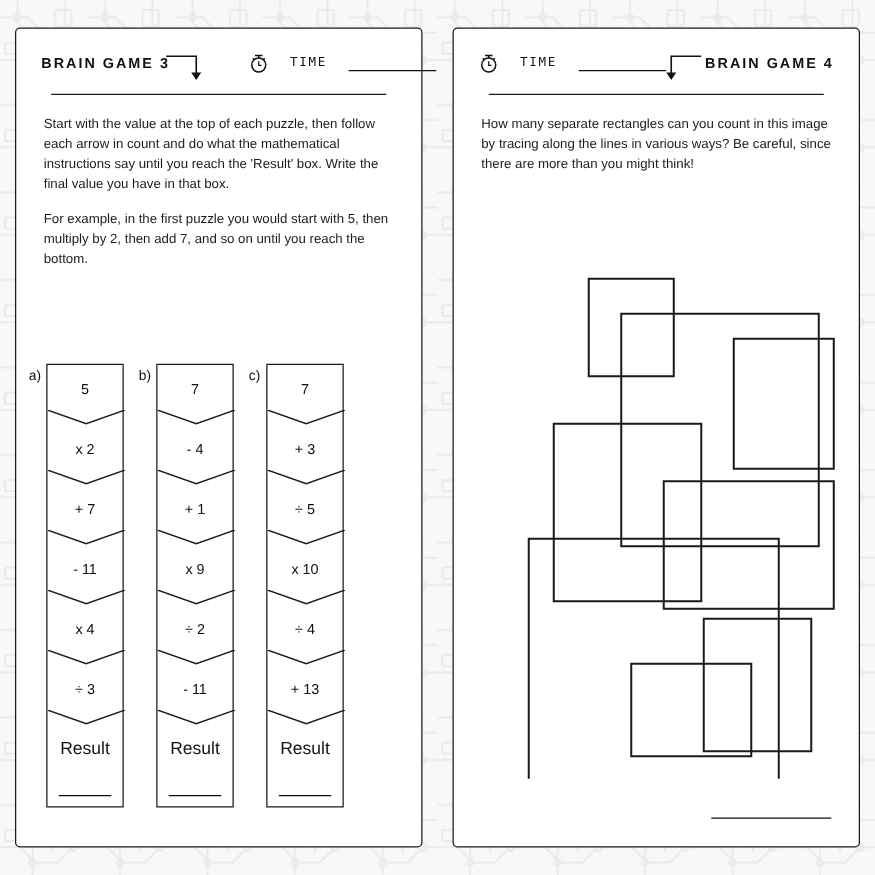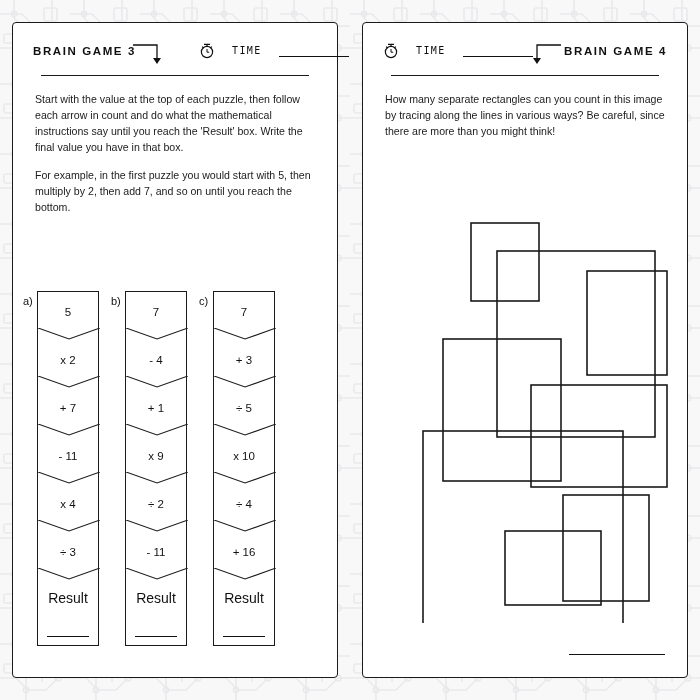--- a/index.html
+++ b/index.html
@@ -338,21 +338,21 @@
                 <path d="M0 0 L31 11 L62 0" fill="none" stroke="#1a1a1a" stroke-width="1.1"></path>
               </svg>
             </div>
             <div class="chev">
               <div class="chev-text">÷ 4</div>
               <svg class="chev-sep" viewBox="0 0 62 12" preserveAspectRatio="none">
                 <path d="M0 0 L31 11 L62 0" fill="none" stroke="#1a1a1a" stroke-width="1.1"></path>
               </svg>
             </div>
             <div class="chev">
-              <div class="chev-text">+ 16</div>
+              <div class="chev-text">+ 13</div>
               <svg class="chev-sep" viewBox="0 0 62 12" preserveAspectRatio="none">
                 <path d="M0 0 L31 11 L62 0" fill="none" stroke="#1a1a1a" stroke-width="1.1"></path>
               </svg>
             </div>
             <div class="result-cell">Result</div>
             <div class="answer-line"></div>
           </div>
         </div>
       </div>
   </div>

